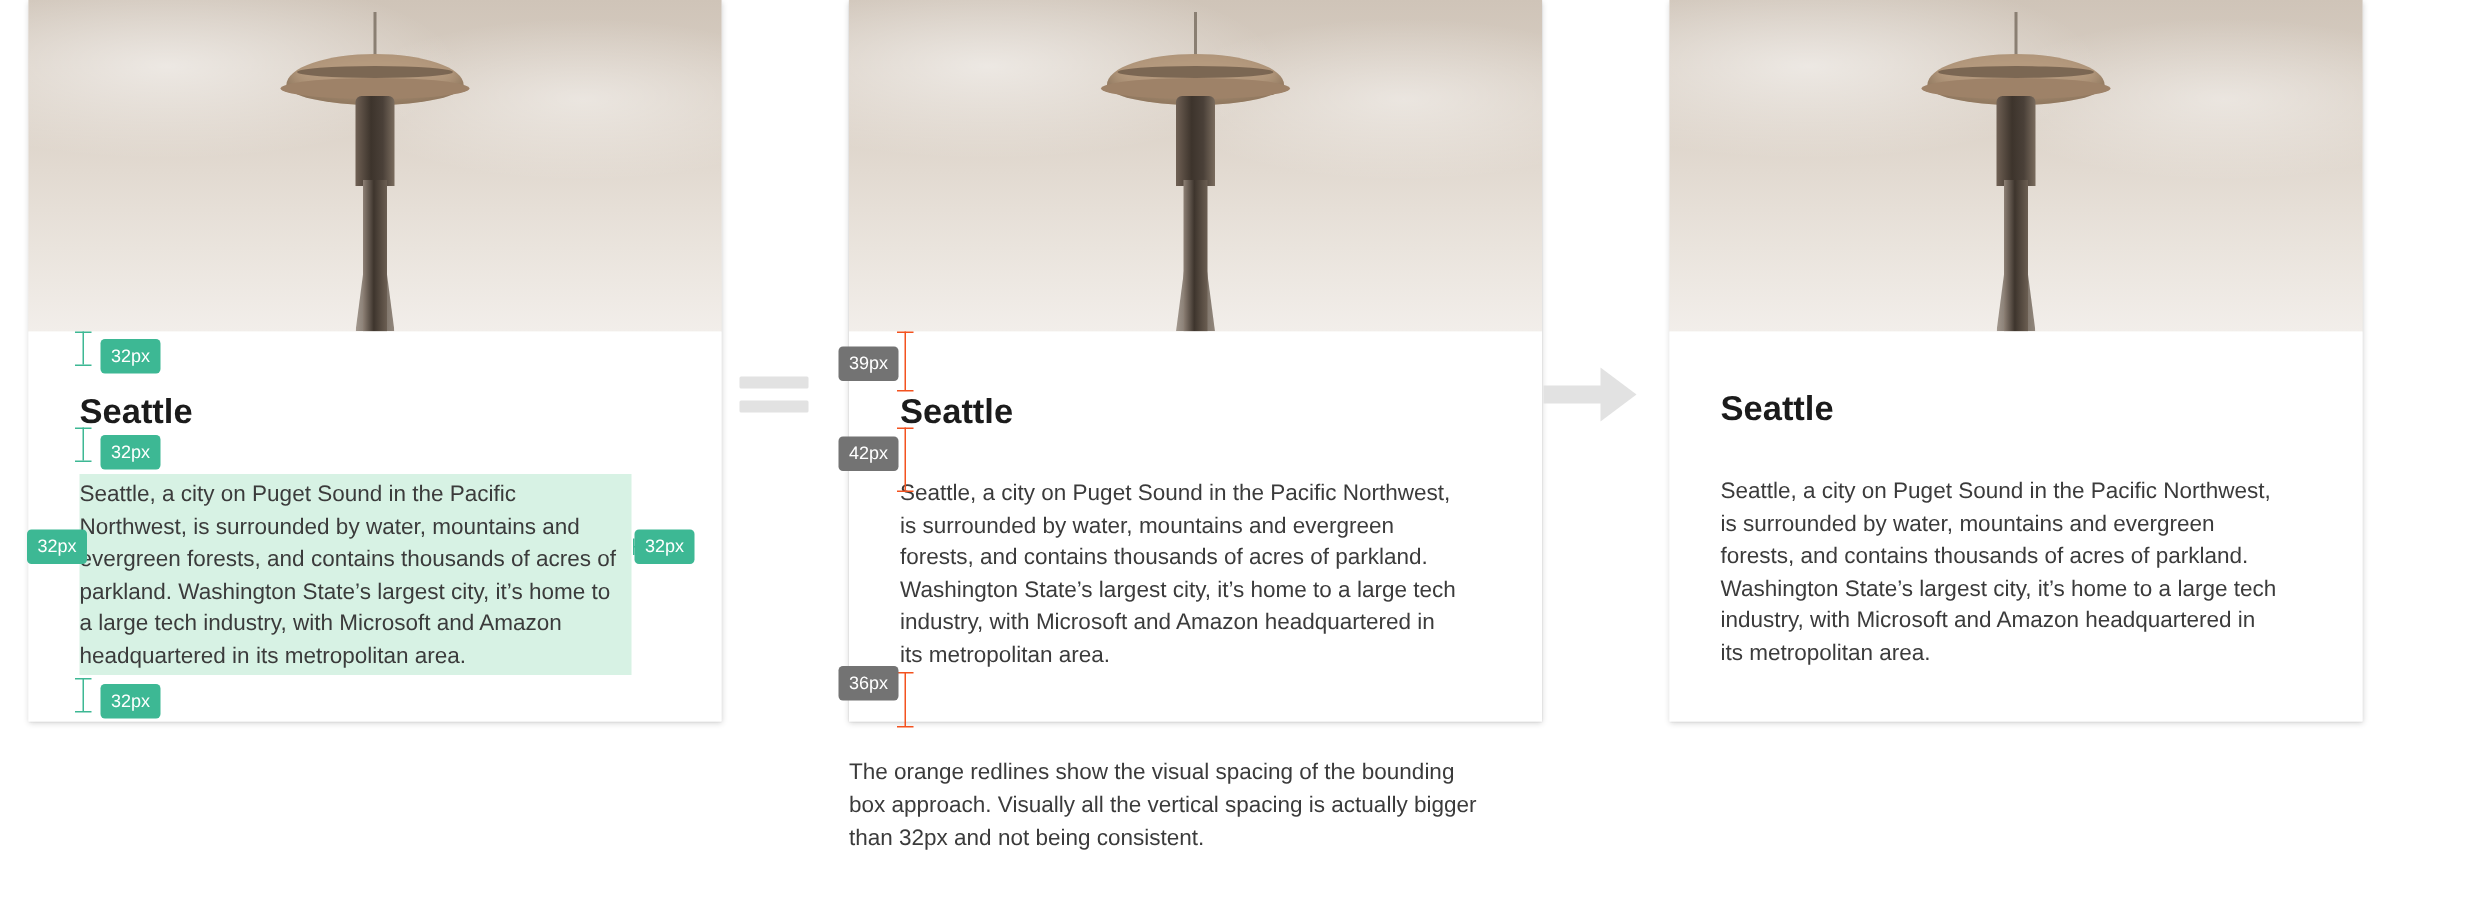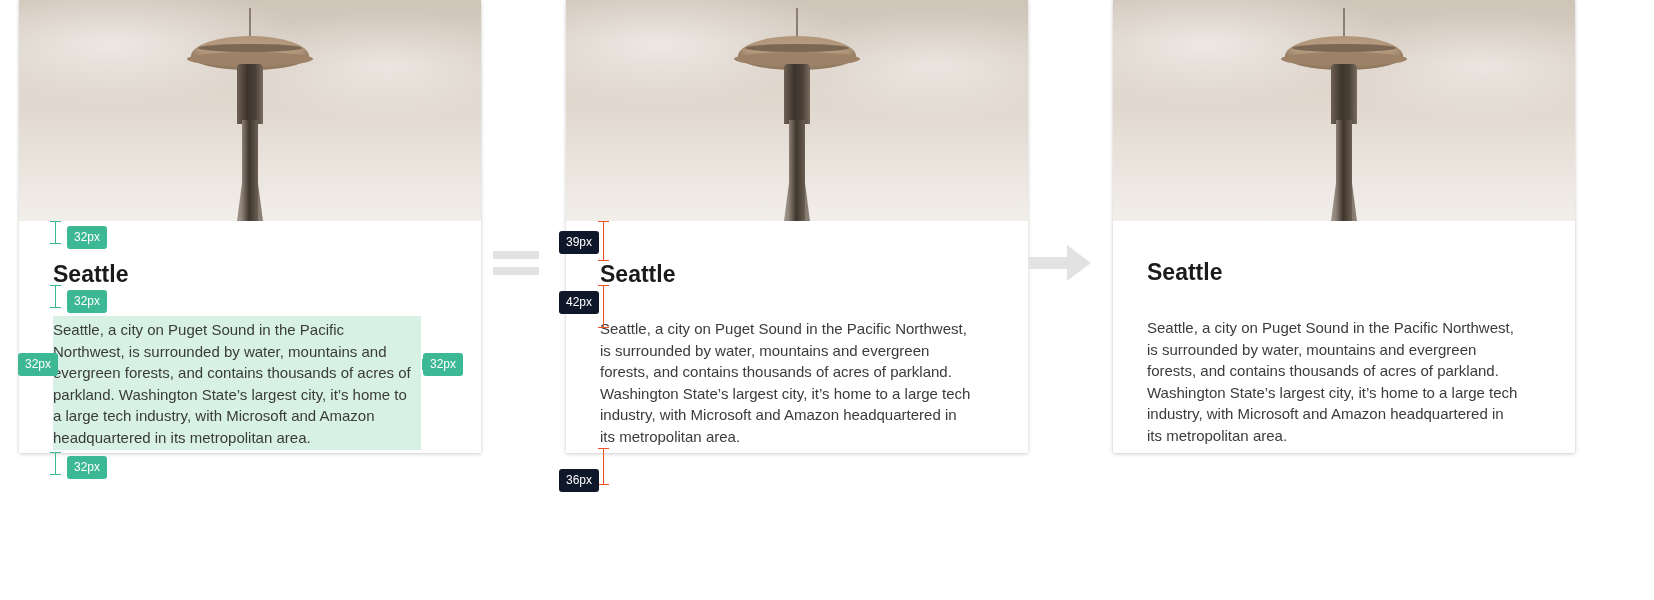--- a/index.html
+++ b/index.html
@@ -131,21 +131,21 @@
     height: 71px;
     margin-left: -13px;
     background: linear-gradient(to right, rgba(150,138,127,.85), rgba(70,60,50,.8) 50%, rgba(130,118,106,.85));
     clip-path: polygon(36% 0, 64% 0, 100% 100%, 0 100%);
   }
 
   .body {
     position: relative;
     padding: 0;
     background: #ffffff;
-    height: 232px;
+    height: 260px;
   }
 
   .title {
     font-size: 23px;
     font-weight: 600;
     color: #1b1b1b;
     line-height: 28px;
     margin: 0;
   }
   .para {
@@ -180,21 +180,21 @@
     position: absolute;
     font-size: 12px;
     line-height: 12px;
     color: #ffffff;
     padding: 5px 7px 6px 7px;
     border-radius: 3px;
     white-space: nowrap;
     font-family: "Liberation Sans", sans-serif;
   }
   .tag.green { background: #3db894; }
-  .tag.orange { background: #0f172a; }
+  .tag.orange { background: #737373; }
 
   .rule {
     position: absolute;
     background: #3db894;
   }
   .rule.v { width: 1px; }
   .rule.h { height: 1px; }
   .cap {
     position: absolute;
     background: #3db894;
@@ -347,21 +347,21 @@
     <div class="tag orange" style="left:-7px; top:231px;">39px</div>
 
     <div class="orule v" style="left:37px; top:285px; height:42px;"></div>
     <div class="ocap h" style="left:32px; top:285px;"></div>
     <div class="ocap h" style="left:32px; top:327px;"></div>
     <div class="tag orange" style="left:-7px; top:291px;">42px</div>
 
     <div class="orule v" style="left:37px; top:448px; height:36px;"></div>
     <div class="ocap h" style="left:32px; top:448px;"></div>
     <div class="ocap h" style="left:32px; top:484px;"></div>
-    <div class="tag orange" style="left:-7px; top:469px;">36px</div>
+    <div class="tag orange" style="left:-7px; top:444px;">36px</div>
   </div>
 
   <div class="arrow">
     <div class="bar"></div>
     <div class="head"></div>
   </div>
 
   <div class="panel panel-3">
     <div class="card p3">
       <div class="photo">
@@ -376,14 +376,15 @@
           <div class="shaft"></div>
         </div>
       </div>
       <div class="body">
         <h2 class="title">Seattle</h2>
         <p class="para">Seattle, a city on Puget Sound in the Pacific Northwest, is surrounded by water, mountains and evergreen forests, and contains thousands of acres of parkland. Washington State’s largest city, it’s home to a large tech industry, with Microsoft and Amazon headquartered in its metropolitan area.</p>
       </div>
     </div>
   </div>
 
+  <div class="caption cap2">The orange redlines show the visual spacing of the bounding box approach. Visually all the vertical spacing is actually bigger than 32px and not being consistent.</div>
 
 </div>
 
 </body></html>

